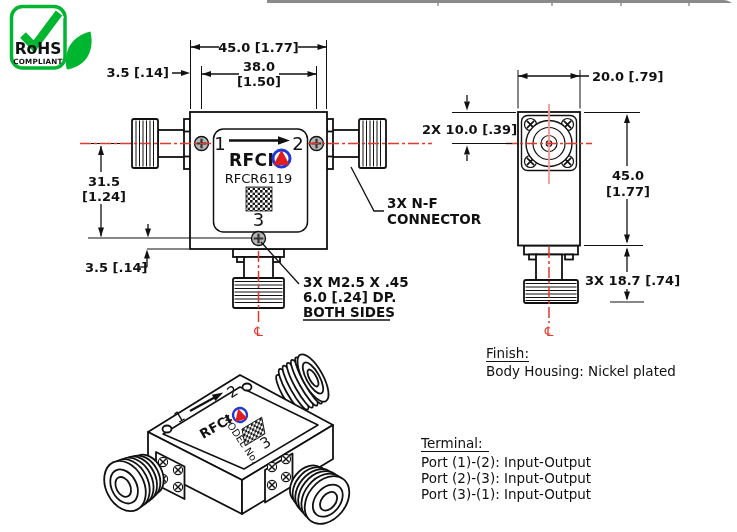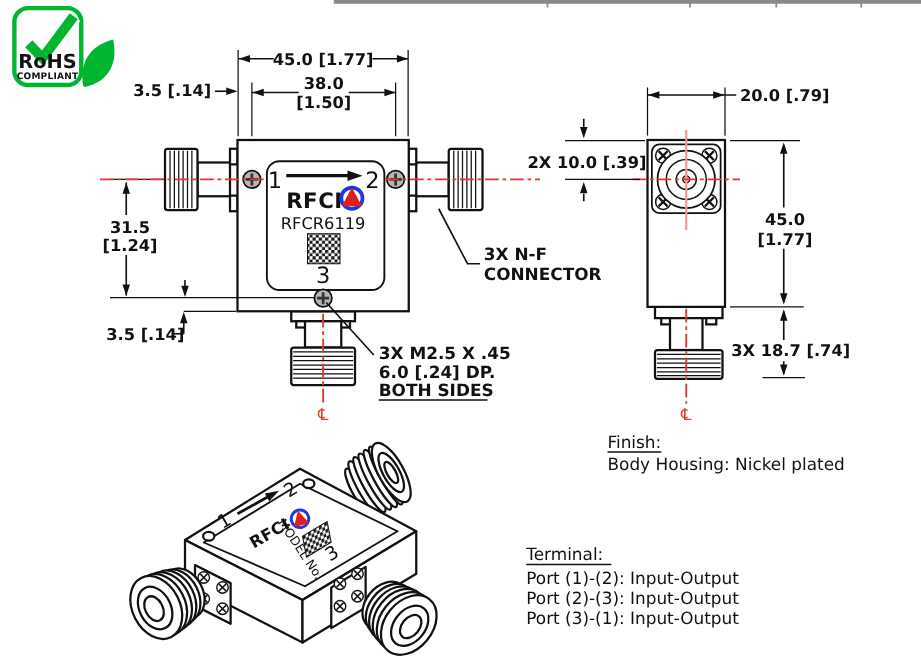--- a/index.html
+++ b/index.html
@@ -1,17 +1,17 @@
 <!DOCTYPE html>
 <html><head>
 <meta charset="utf-8">
 <style>
   html,body{margin:0;padding:0;background:#ffffff;}
   #canvas{position:relative;width:737px;height:532px;background:#fff;overflow:hidden;
-          font-family:"DejaVu Sans",sans-serif;}
+          font-family:"DejaVu Sans",sans-serif;border-radius:14px;}
   svg{position:absolute;left:0;top:0;}
   text{fill:#111;}
   .dim{font:700 13px "DejaVu Sans",sans-serif;}
   .big{font:400 18px "DejaVu Sans",sans-serif;}
   .brand{font:700 17px "DejaVu Sans",sans-serif;letter-spacing:.4px;}
   .model{font:400 13px "DejaVu Sans",sans-serif;}
   .note{font:400 13.5px "DejaVu Sans",sans-serif;}
   .callout{font:700 13.5px "DejaVu Sans",sans-serif;}
   .cl{font:400 13px "DejaVu Sans",sans-serif;fill:#e03a2c;}
   .rohs-t{font:700 15.5px "DejaVu Sans",sans-serif;}

